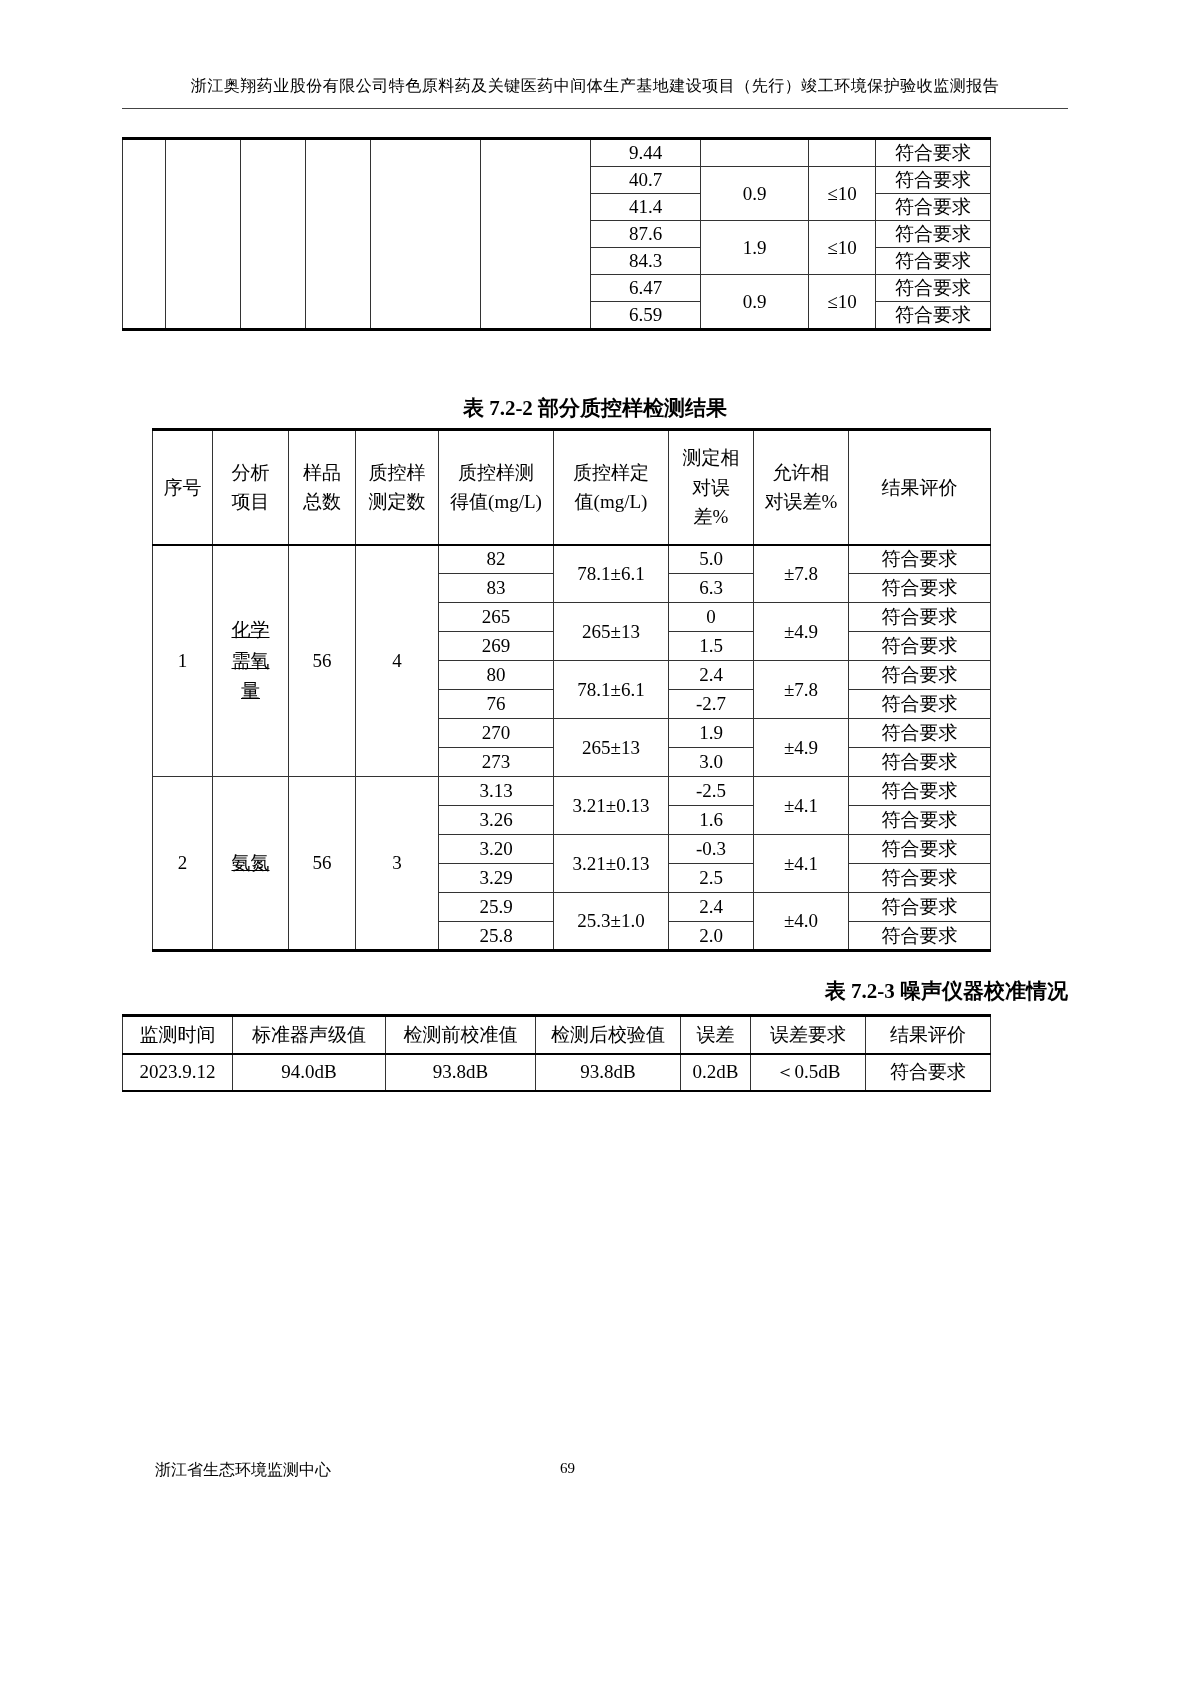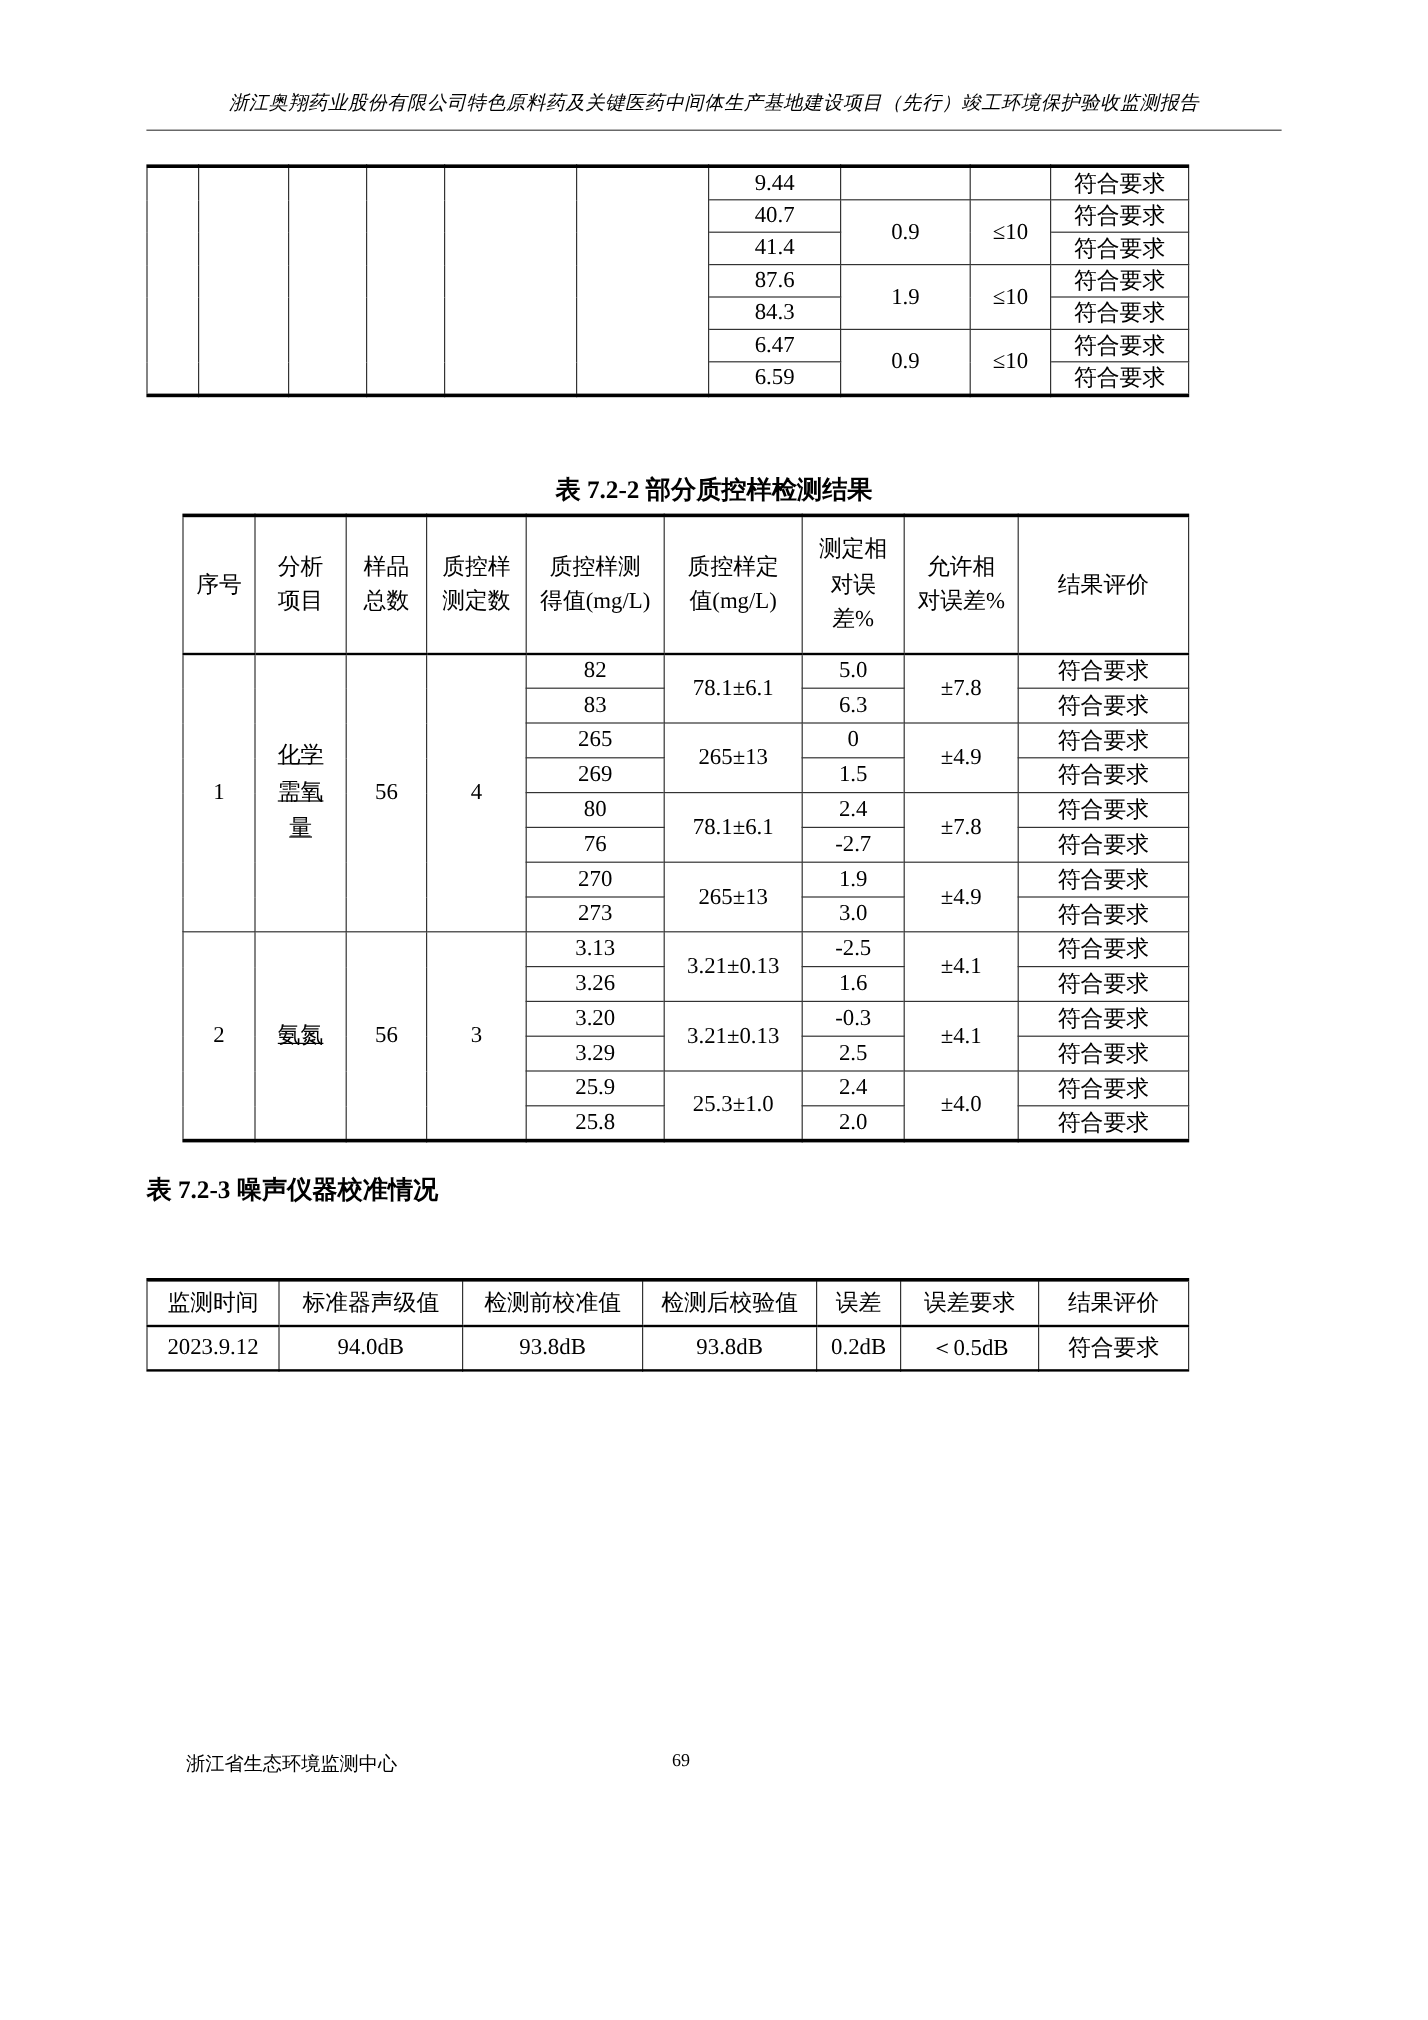--- a/index.html
+++ b/index.html
@@ -3,40 +3,40 @@
 <meta charset="utf-8">
 <style>
   html,body{margin:0;padding:0;}
   body{
     width:1190px;height:1683px;position:relative;background:#ffffff;
     font-family:"Liberation Serif","DejaVu Serif",serif;color:#000;
   }
   .page-header{
     position:absolute;left:122px;top:76px;width:946px;
     text-align:center;font-size:16px;letter-spacing:.5px;
-    padding-bottom:11px;border-bottom:1px solid #444;font-style:italic;
+    padding-bottom:11px;border-bottom:1px solid #444;
   }
   table{border-collapse:collapse;table-layout:fixed;}
   td,th{
     border:1px solid #333;text-align:center;vertical-align:middle;
     font-size:19px;font-weight:normal;padding:0 2px;overflow:hidden;
   }
   .t-top{position:absolute;left:122px;top:137px;width:868px;height:174px;
          border-top:3px solid #000;border-bottom:3px solid #000;}
   .t2-title{position:absolute;left:122px;top:394px;width:946px;text-align:center;
             font-size:21px;font-weight:bold;}
   .t2{position:absolute;left:152px;top:428px;width:838px;
       border-top:3px solid #000;border-bottom:3px solid #000;}
   .t2 th{white-space:pre-line;border-bottom:2px solid #000;line-height:1.55;}
   .t2 .hrow{height:115px;}
   .t2 .brow{height:29px;}
   .item-cell{white-space:pre-line;line-height:1.6;text-decoration:underline;}
-  .t3-title{position:absolute;left:122px;top:977px;width:946px;text-align:left;
+  .t3-title{position:absolute;left:122px;top:977px;width:946px;text-align:right;
             font-size:21px;font-weight:bold;}
-  .t3{position:absolute;left:122px;top:1065px;width:868px;
+  .t3{position:absolute;left:122px;top:1014px;width:868px;
       border-top:3px solid #000;border-bottom:2px solid #000;}
   .t3 th{border-bottom:2px solid #000;}
   .t3 .hrow{height:38px;}
   .t3 .brow{height:37px;}
   .footer-org{position:absolute;left:155px;top:1460px;font-size:16px;}
   .footer-page{position:absolute;left:560px;top:1460px;font-size:15px;}
 </style>
 </head>
 <body>
 

